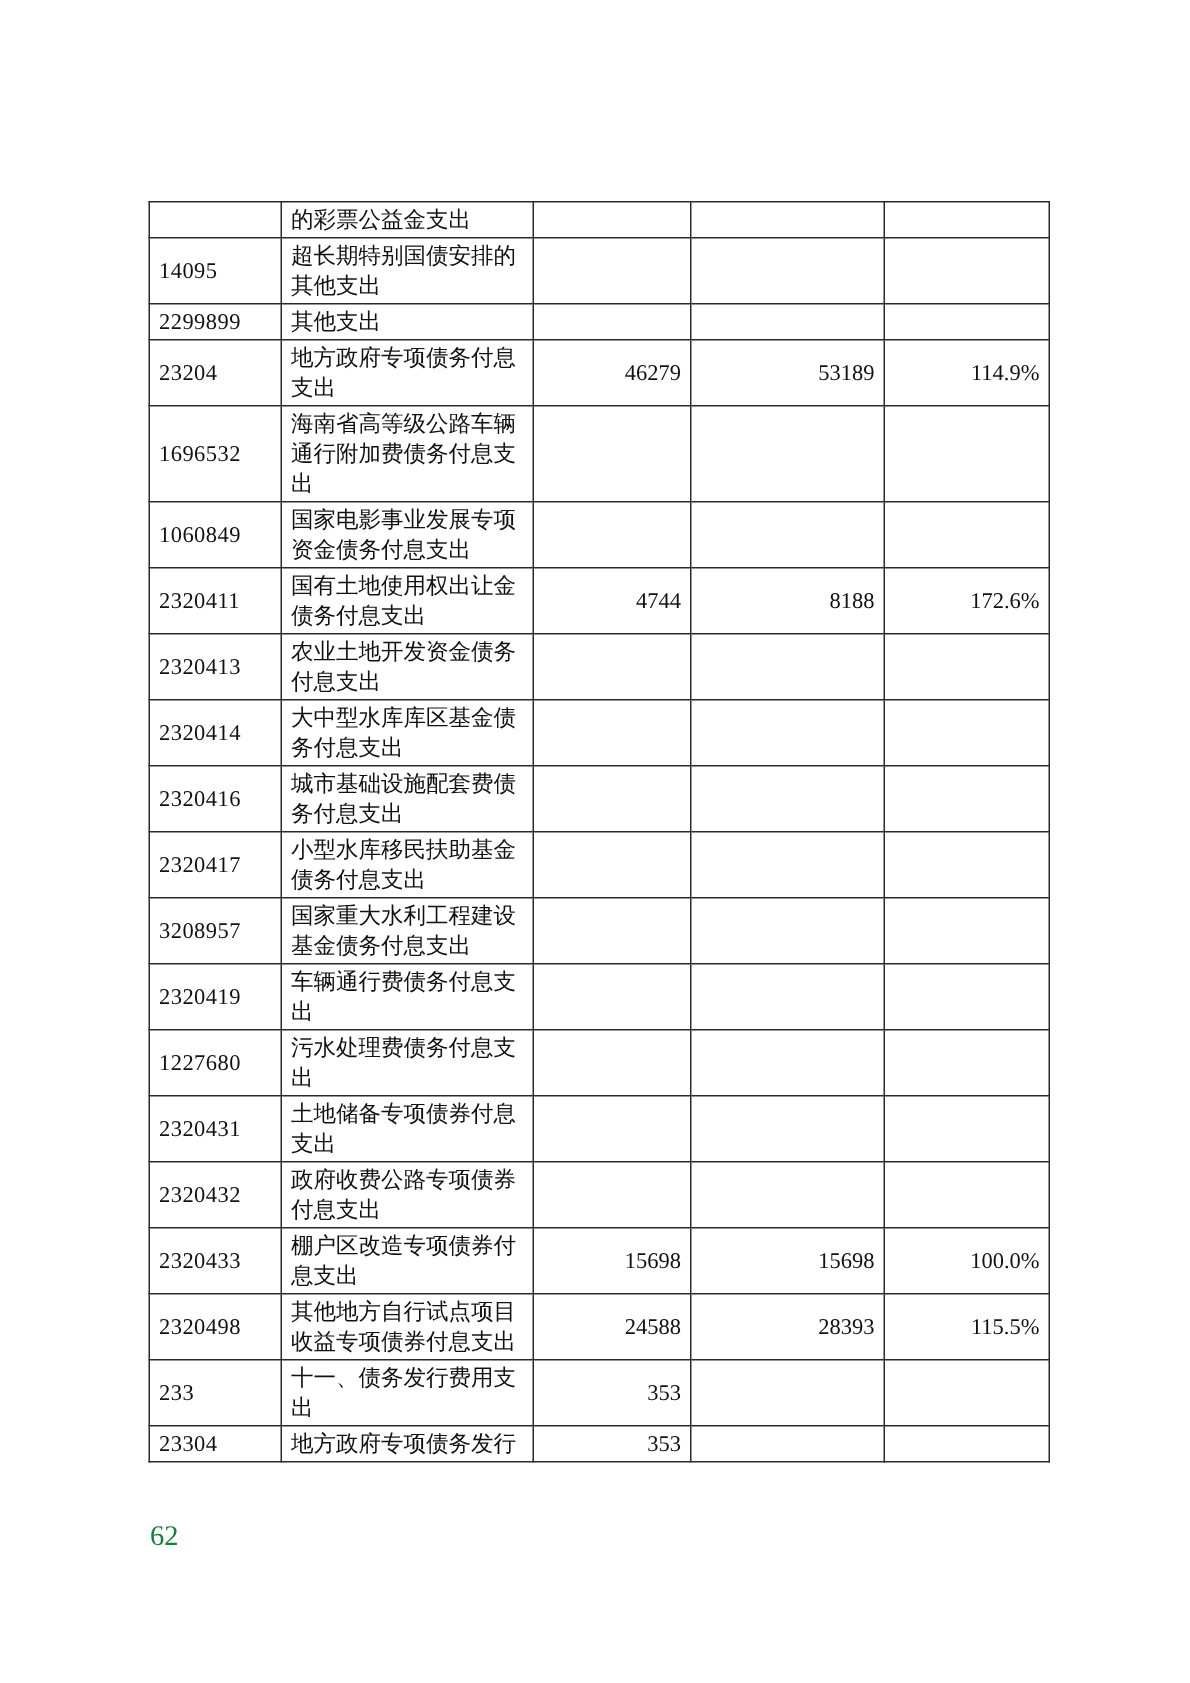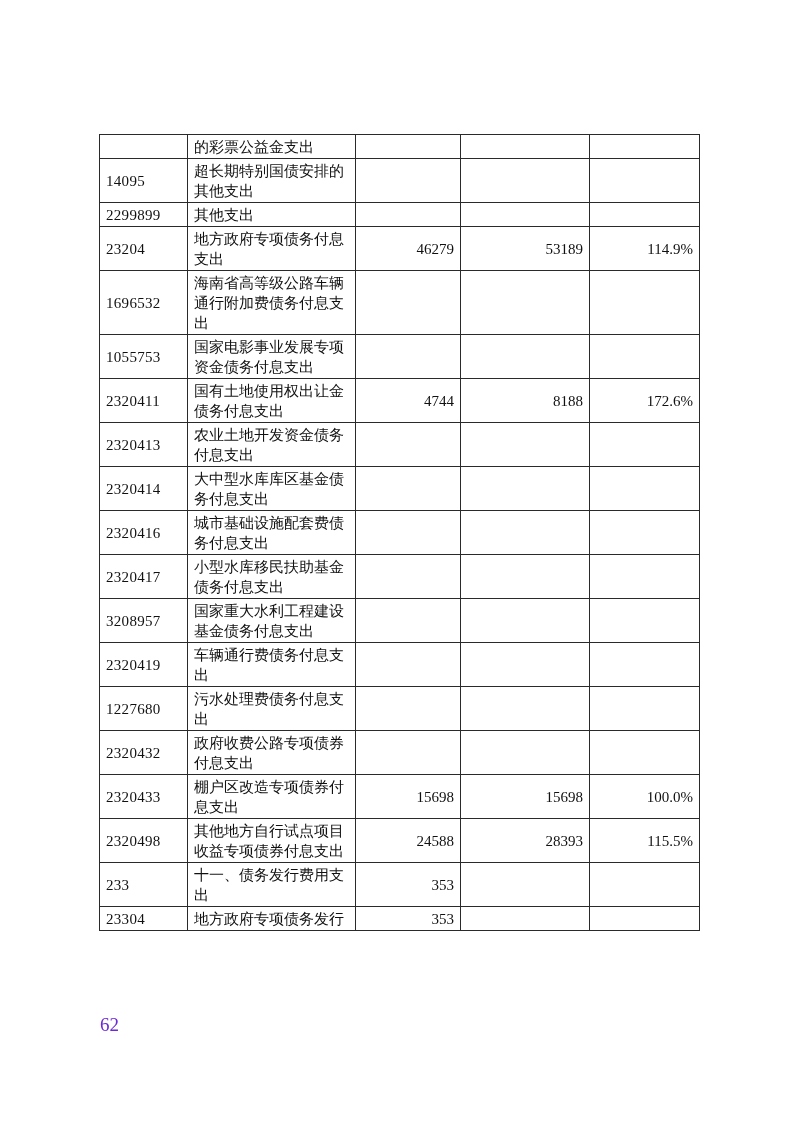--- a/index.html
+++ b/index.html
@@ -49,21 +49,21 @@
     text-align: right;
     padding-right: 7px;
     white-space: nowrap;
   }
   .page-number {
     position: absolute;
     left: 100px;
     top: 1013px;
     font-size: 19px;
     line-height: 24px;
-    color: #6d28d9;
+    color: #15803d;
   }
 </style>
 </head>
 <body>
 
 <div class="sheet">
 
   <table class="budget">
     <colgroup>
       <col style="width:88px">
@@ -102,21 +102,21 @@
           <td class="num-cell">114.9%</td>
         </tr>
         <tr>
           <td class="code-cell">1696532</td>
           <td class="name-cell">海南省高等级公路车辆通行附加费债务付息支出</td>
           <td class="num-cell"></td>
           <td class="num-cell"></td>
           <td class="num-cell"></td>
         </tr>
         <tr>
-          <td class="code-cell">1055753</td>
+          <td class="code-cell">1060849</td>
           <td class="name-cell">国家电影事业发展专项资金债务付息支出</td>
           <td class="num-cell"></td>
           <td class="num-cell"></td>
           <td class="num-cell"></td>
         </tr>
         <tr>
           <td class="code-cell">2320411</td>
           <td class="name-cell">国有土地使用权出让金债务付息支出</td>
           <td class="num-cell">4744</td>
           <td class="num-cell">8188</td>
@@ -165,20 +165,27 @@
           <td class="num-cell"></td>
         </tr>
         <tr>
           <td class="code-cell">1227680</td>
           <td class="name-cell">污水处理费债务付息支出</td>
           <td class="num-cell"></td>
           <td class="num-cell"></td>
           <td class="num-cell"></td>
         </tr>
         <tr>
+          <td class="code-cell">2320431</td>
+          <td class="name-cell">土地储备专项债券付息支出</td>
+          <td class="num-cell"></td>
+          <td class="num-cell"></td>
+          <td class="num-cell"></td>
+        </tr>
+        <tr>
           <td class="code-cell">2320432</td>
           <td class="name-cell">政府收费公路专项债券付息支出</td>
           <td class="num-cell"></td>
           <td class="num-cell"></td>
           <td class="num-cell"></td>
         </tr>
         <tr>
           <td class="code-cell">2320433</td>
           <td class="name-cell">棚户区改造专项债券付息支出</td>
           <td class="num-cell">15698</td>

